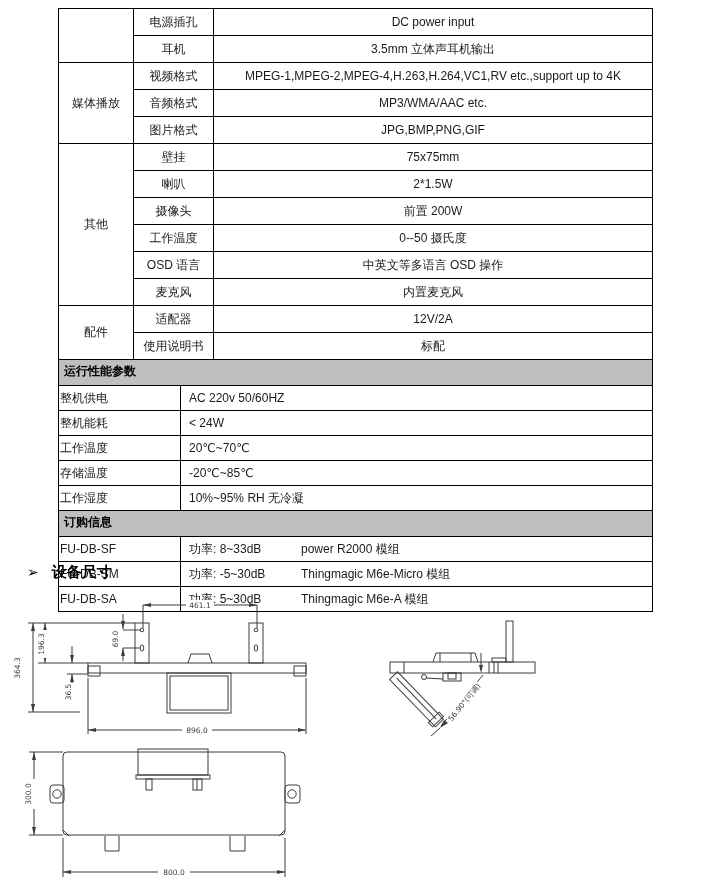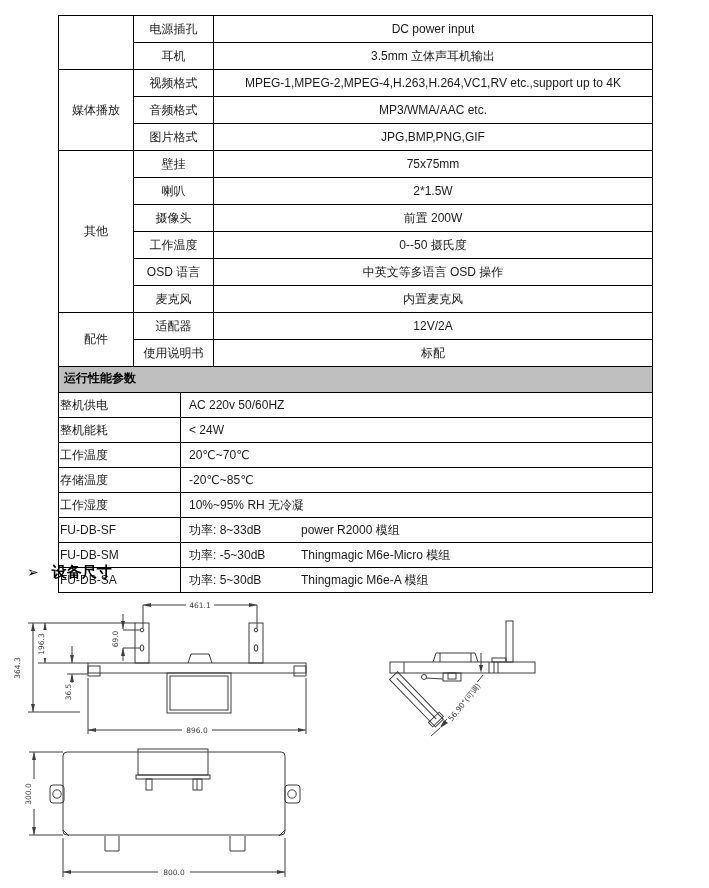--- a/index.html
+++ b/index.html
@@ -2,21 +2,21 @@
 <html><head>
 <meta charset="utf-8">
 <style>
   html,body{margin:0;padding:0;}
   body{
     width:709px;height:888px;position:relative;background:#ffffff;
     font-family:"Liberation Sans","DejaVu Sans",sans-serif;color:#1a1a1a;
     overflow:hidden;
   }
   
-  .spec{position:absolute;left:58px;top:15px;width:595px;}
+  .spec{position:absolute;left:58px;top:8px;width:595px;}
   table{border-collapse:collapse;width:100%;table-layout:fixed;}
   td{border:1px solid #000;font-size:12px;overflow:hidden;white-space:nowrap;}
   .upper td{height:24px;text-align:center;}
   .upper .c-group{width:72px;}
   .upper .c-label{width:77px;}
   .sec-header{
     border:1px solid #000;margin-top:-1px;background:#bfbfbf;
     font-size:12px;font-weight:bold;padding:3px 0 5px 5px;color:#000;
   }
   .two-col{margin-top:-1px;}
@@ -123,20 +123,21 @@
       <td class="c-label">存储温度</td>
       <td class="c-value">-20℃~85℃</td>
     </tr>
     <tr>
       <td class="c-label">工作湿度</td>
       <td class="c-value">10%~95% RH  无冷凝</td>
     </tr>
   </tbody>
     </table>
 
+  <div class="sec-header">订购信息</div>
   <table class="two-col">
     <tbody>
         <tr>
       <td class="c-label">FU-DB-SF</td>
       <td class="c-value">
         <span class="order-power">功率: 8~33dB</span><span>power R2000 模组</span>
       </td>
     </tr>
     <tr>
       <td class="c-label">FU-DB-SM</td>

